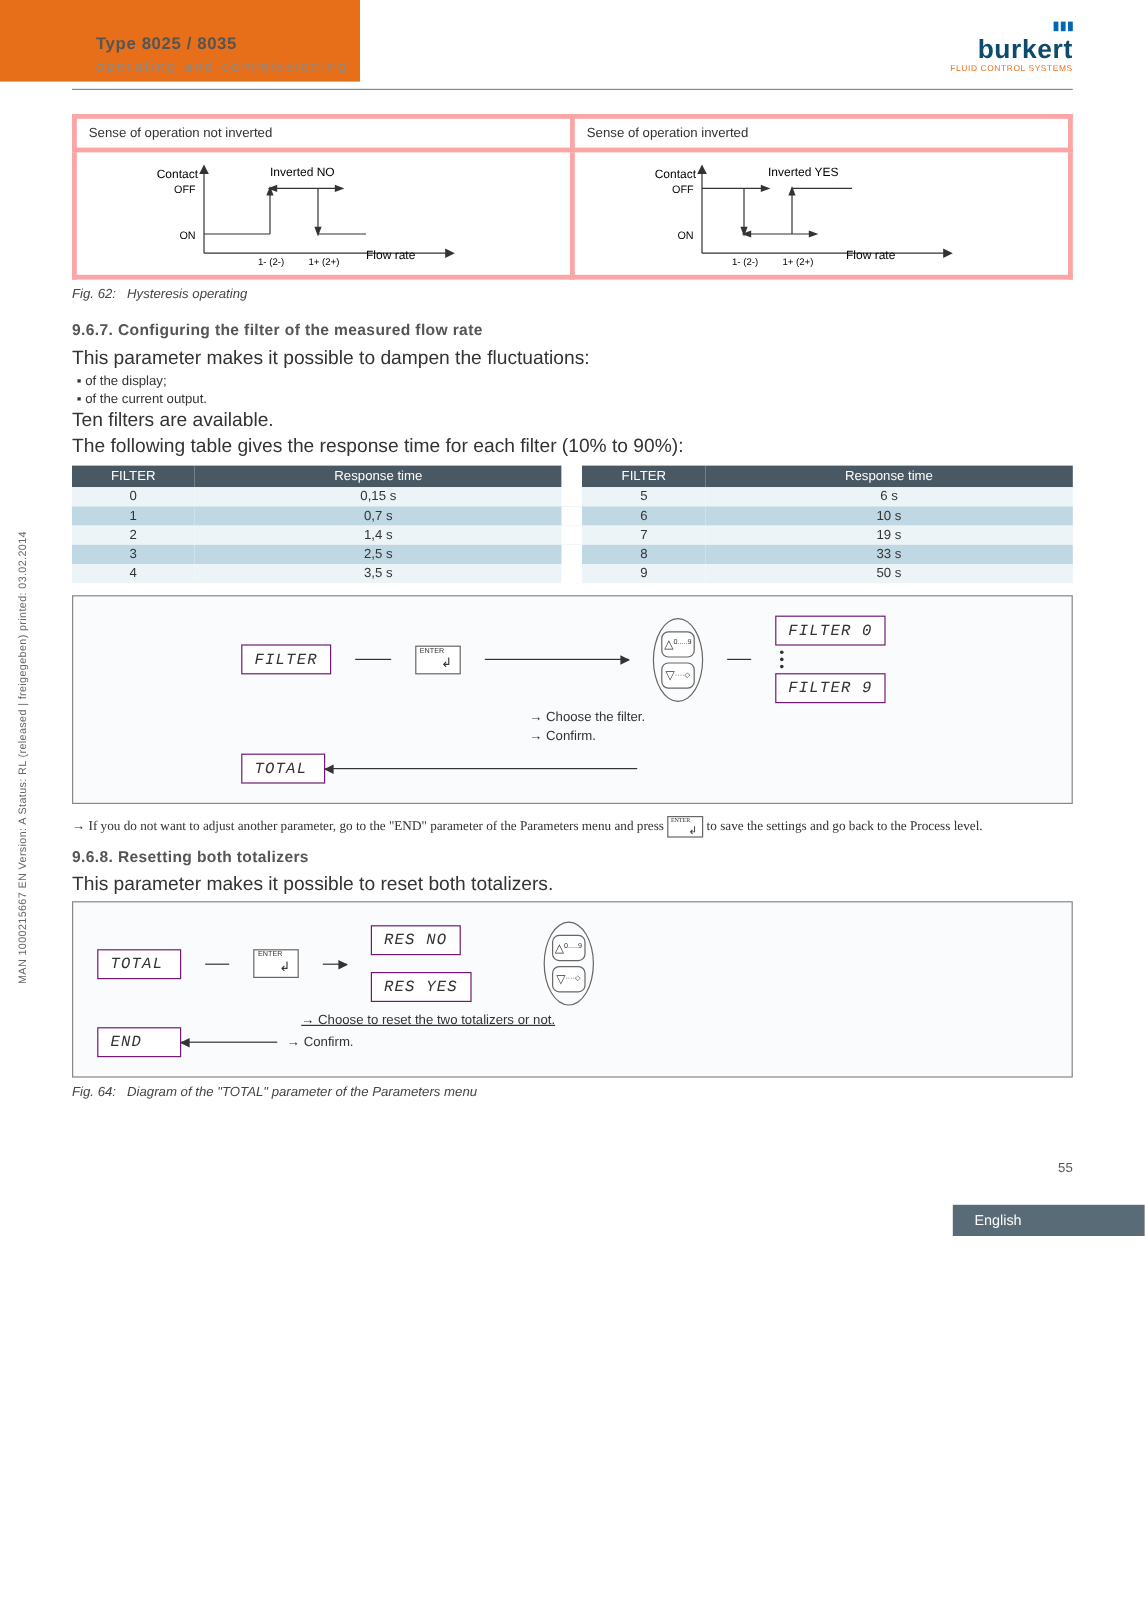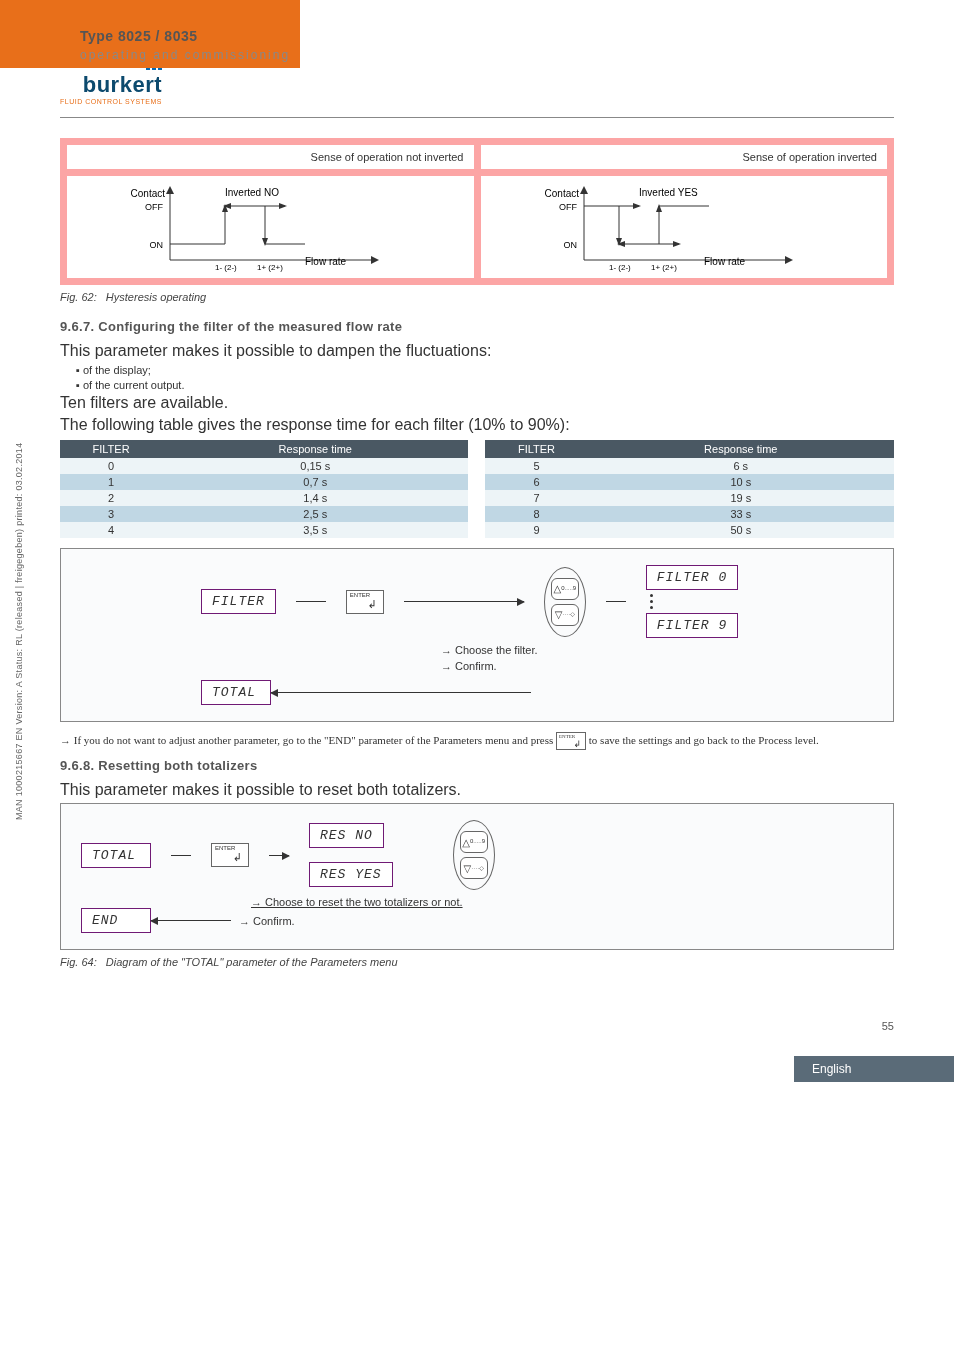--- a/index.html
+++ b/index.html
@@ -1,33 +1,33 @@
 <!DOCTYPE html>
 <html><head>
 <meta charset="utf-8">
 <style>
   * { box-sizing: border-box; margin: 0; padding: 0; }
   body { font-family: Arial, Helvetica, sans-serif; font-size: 12px; color: #333; background: #fff; width: 954px; }
   .orange-fill { width: 240px; }
-  .header-row { display: flex; justify-content: space-between; align-items: flex-start; padding: 18px 60px 8px 60px; flex-direction: column; }
+  .header-row { display: flex; justify-content: space-between; align-items: flex-start; padding: 18px 60px 8px 60px; }
   .header-left { text-align: left; min-width: 260px; }
   .type-title { font-weight: bold; font-size: 14px; color: #555; letter-spacing: 0.5px; }
   .subtitle { font-size: 12px; color: #888; letter-spacing: 2px; margin-top: 4px; }
   .logo-box { text-align: right; }
   .logo-text { font-size: 22px; font-weight: bold; color: #0c4a6e; letter-spacing: 0.5px; }
   .logo-sub { font-size: 7px; color: #e86f1a; letter-spacing: 0.5px; }
   .hr-line { border: none; border-top: 1px solid #888; margin: 4px 60px 20px 60px; }
   .content { padding: 0 60px 20px 60px; }
   .hyst-table { width: 100%; border-collapse: collapse; border: 1px solid #888; margin-bottom: 6px; }
-  .hyst-table td { border: 7px solid #fca5a5; padding: 6px 10px; vertical-align: top; width: 50%; text-align: right; }
+  .hyst-table td { border: 4px solid #fca5a5; padding: 6px 10px; vertical-align: top; width: 50%; }
   .hyst-header td { font-size: 11px; }
   .fig-caption { font-style: italic; font-size: 11px; color: #444; margin: 4px 0 16px 0; }
   .section-title { font-weight: bold; font-size: 13px; color: #555; margin: 8px 0 8px 0; letter-spacing: 0.3px; }
   .body-text { font-size: 16px; color: #333; margin-bottom: 4px; }
-  .bullet { margin-left: 16px; margin-bottom: 3px; font-size: 11px; }
+  .bullet { margin-left: 4px; margin-bottom: 3px; font-size: 11px; }
   .resp-table { width: 100%; border-collapse: collapse; margin: 6px 0 10px 0; }
   .resp-left, .resp-right { width: 49%; }
   .resp-gap { width: 2%; }
   .resp-table th { background: #4a5863; color: #fff; font-size: 11px; font-weight: normal; padding: 3px 6px; text-align: center; border: none; }
   .resp-table td { text-align: center; font-size: 11px; padding: 2px 6px; }
   .row-light { background: #edf4f7; }
   .row-dark { background: #c0d7e4; }
   .diagram-box { border: 1px solid #888; padding: 16px 20px; margin-bottom: 6px; background: #fafbfc; }
   .diag-row { display: flex; align-items: center; gap: 20px; margin-bottom: 6px; }
   .lcd-box { border: 1px solid #701a75; padding: 4px 10px; font-family: 'Courier New', monospace; font-size: 13px; font-style: italic; letter-spacing: 1px; background: #fff; min-width: 70px; text-align: left; }

